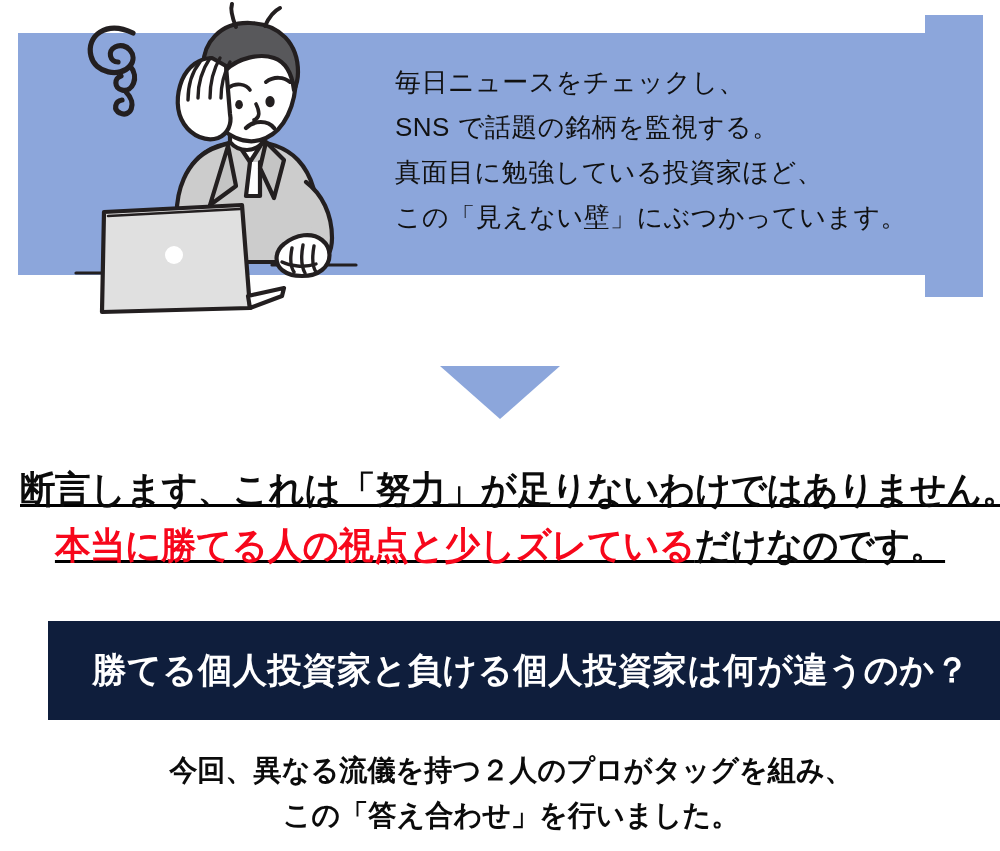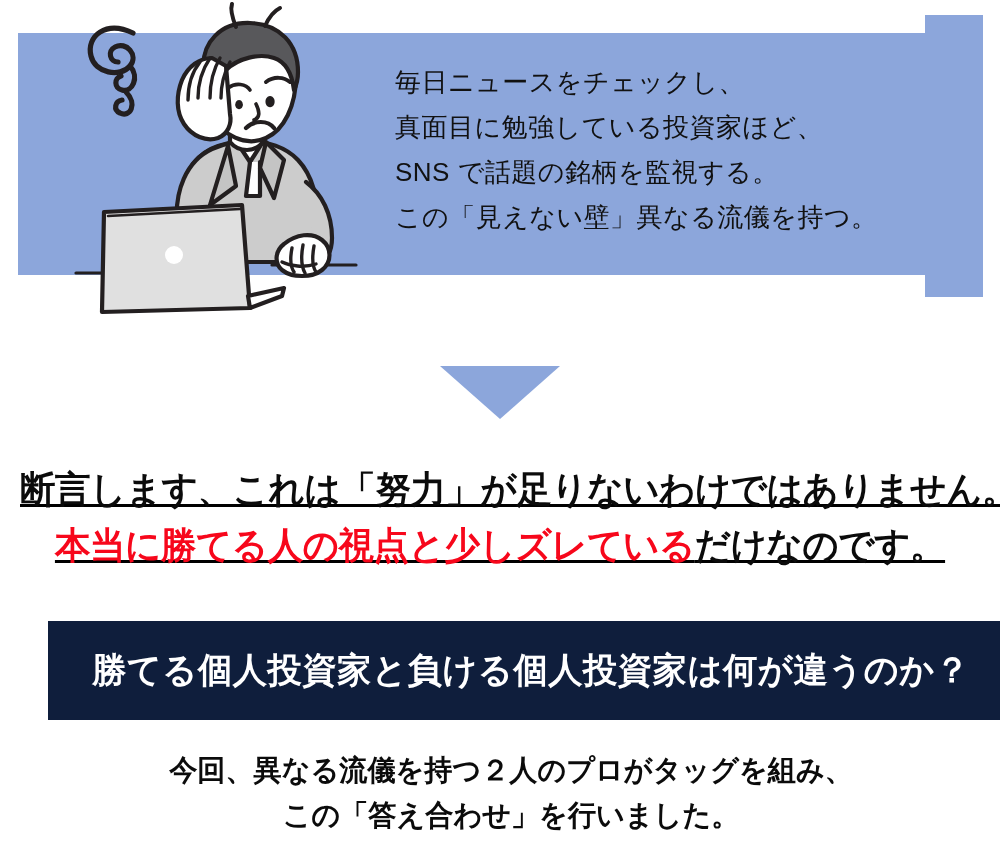--- a/index.html
+++ b/index.html
@@ -253,23 +253,23 @@
           <path d="M232 248 C230 258, 230 266, 234 272" stroke-width="3.4"></path>
           <path d="M243 245 C241 256, 241 266, 245 273" stroke-width="3.4"></path>
           <path d="M254 246 C252 257, 252 266, 256 272" stroke-width="3.4"></path>
           <path d="M222 262 C230 266, 244 268, 256 264" stroke-width="3.4"></path>
         </g>
       </svg>
     </div>
 
     <div class="hero-copy">
       <div class="hero-line">毎日ニュースをチェックし、</div>
+      <div class="hero-line">SNS で話題の銘柄を監視する。</div>
       <div class="hero-line">真面目に勉強している投資家ほど、</div>
-      <div class="hero-line">SNS で話題の銘柄を監視する。</div>
-      <div class="hero-line">この「見えない壁」異なる流儀を持つ。</div>
+      <div class="hero-line">この「見えない壁」にぶつかっています。</div>
     </div>
   </section>
 
   <div class="arrow-wrap">
     <div class="arrow"></div>
   </div>
 
   <section class="headline">
     <div class="headline-line">断言します、これは「努力」が足りないわけではありません。</div>
     <div class="headline-line"><span class="em-red">本当に勝てる人の視点と少しズレている</span><span>だけなのです。</span></div>

